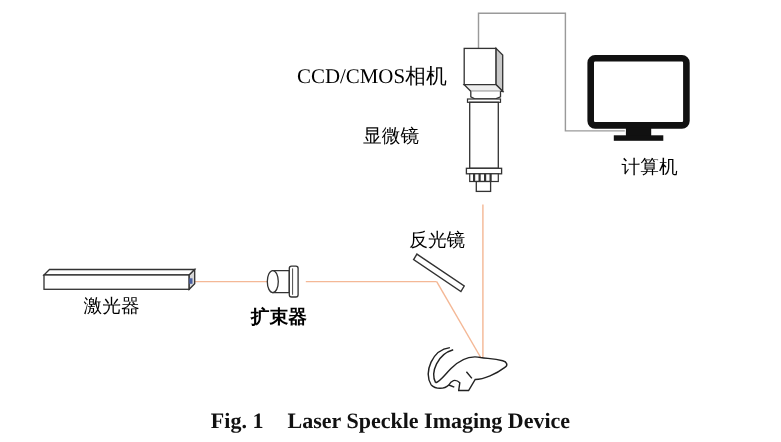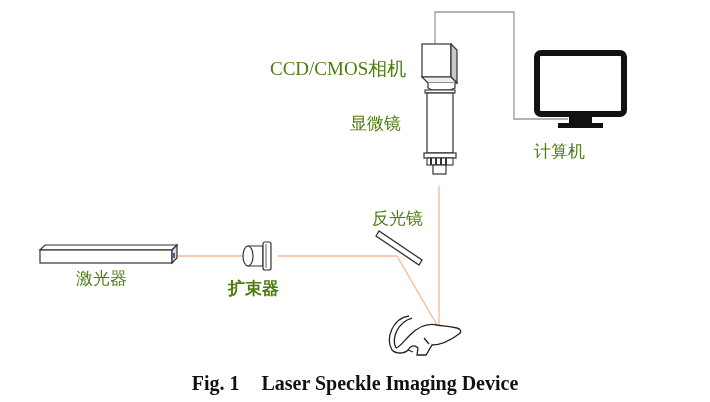--- a/index.html
+++ b/index.html
@@ -1,18 +1,18 @@
 <!DOCTYPE html>
 <html><head>
 <meta charset="utf-8">
 <style>
   html, body { margin: 0; padding: 0; background: #ffffff; }
   body { width: 710px; height: 402px; position: relative; overflow: hidden; }
   #diagram { position: absolute; left: 0; top: 0; width: 710px; height: 402px; }
-  .lbl { position: absolute; font-family: "DejaVu Sans", sans-serif; font-size: 17px; color: #4d7c0f; white-space: nowrap; }
+  .lbl { position: absolute; font-family: "DejaVu Sans", sans-serif; font-size: 17px; color: #000000; white-space: nowrap; }
   .lbl-serif { font-family: "Liberation Serif", serif; }
   #caption { position: absolute; left: 0; width: 710px; top: 372px; text-align: center; font-family: "Liberation Serif", serif; font-weight: bold; font-size: 20px; color: #111; }
   #caption .gap { display: inline-block; width: 22px; }
 </style>
 </head>
 <body>
 
 <svg id="diagram" viewBox="0 0 710 402" xmlns="http://www.w3.org/2000/svg">
 
   <polyline points="435,44 435,12 514,12 514,119 568,119" fill="none" stroke="#9a9a9a" stroke-width="1.3"></polyline>
@@ -70,21 +70,21 @@
   </g>
 
   <g fill="none" stroke="#222" stroke-width="1.3">
     <path d="M409,316 C393,318 385,338 392,350 M412,318 C398,322 391,338 396,348"></path>
     <path d="M392,350 C396,354 404,354 408,350 C410,346 414,344 418,348 L417,355 L426,355 L432,345 C440,345 451,340 459,334 C462,332 461,329 457,328 C449,326 443,326 437,325 C428,323 418,327 410,335 C404,341 400,347 396,348"></path>
     <path d="M408,350 L413,352 M424,338 L429,344"></path>
   </g>
 </svg>
 
 <div class="lbl lbl-serif" style="left:270px; top:56px; font-size:19px;">CCD/CMOS相机</div>
-<div class="lbl" style="left:350px; top:112px;">显微镜</div>
-<div class="lbl" style="left:534px; top:140px;font-family:Liberation Mono, monospace;">计算机</div>
+<div class="lbl" style="left:330px; top:112px;">显微镜</div>
+<div class="lbl" style="left:565px; top:140px;font-family:Liberation Mono, monospace;">计算机</div>
 <div class="lbl" style="left:372px; top:207px;">反光镜</div>
 <div class="lbl" style="left:76px; top:267px;">激光器</div>
 <div class="lbl" style="left:228px; top:277px;font-weight:bold;">扩束器</div>
 
 <div id="caption">
   <span>Fig. 1</span><span class="gap"></span><span>Laser Speckle Imaging Device</span>
 </div>
 
 </body></html>

